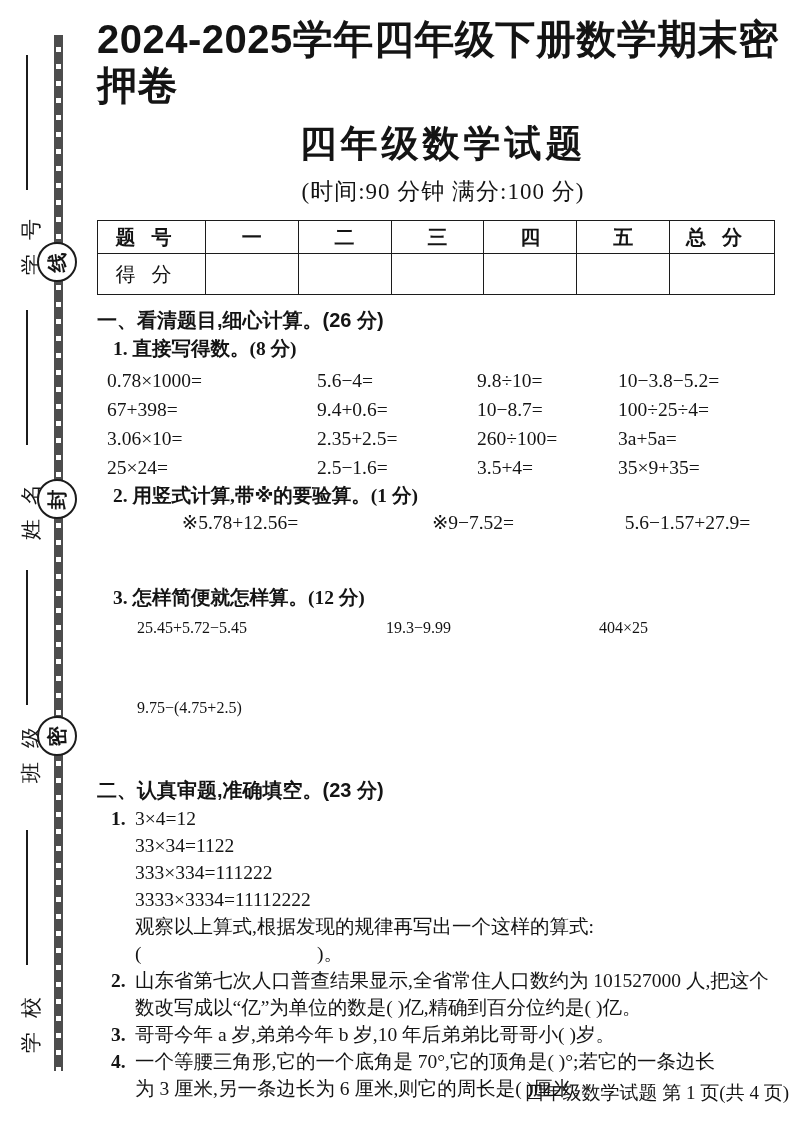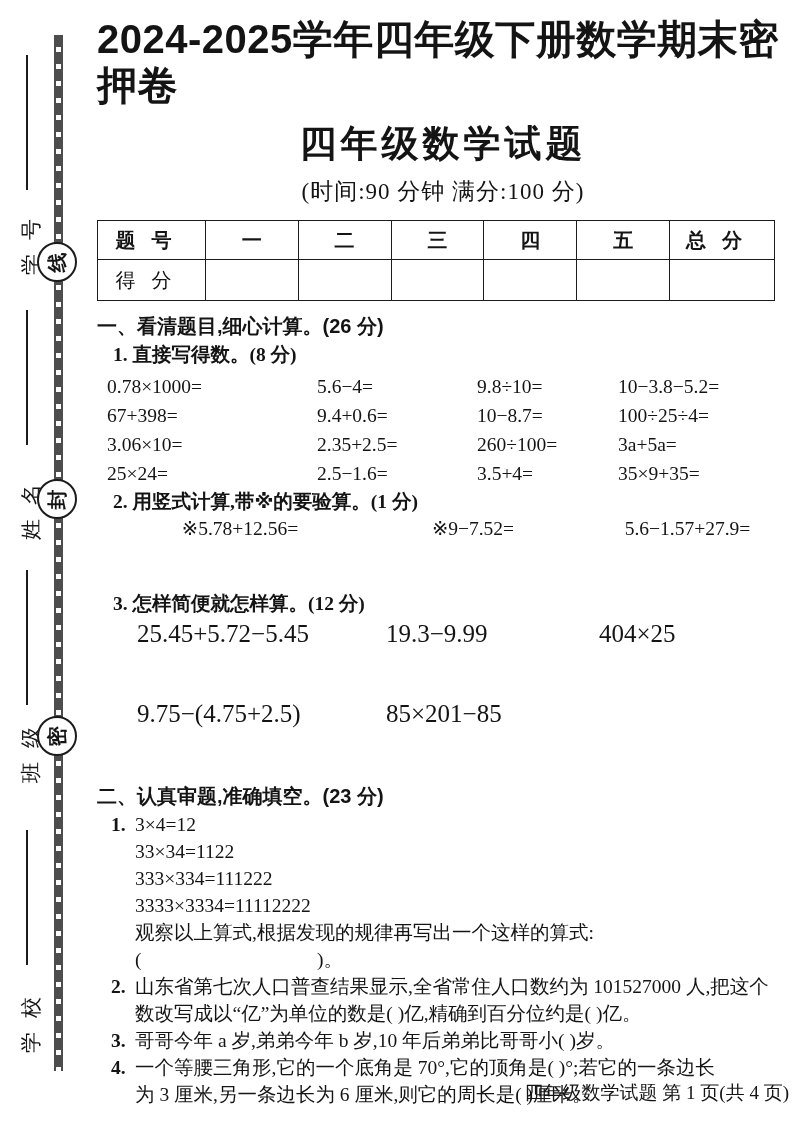--- a/index.html
+++ b/index.html
@@ -40,37 +40,37 @@
   .subtitle {
     margin:14px 0 0; text-align:center; font-weight:bold; font-size:37px; line-height:44px;
     letter-spacing:4px;
   }
   .meta { margin-top:12px; text-align:center; font-size:23px; line-height:28px; letter-spacing:1px; }
 
   table.score { margin-top:14px; border-collapse:collapse; width:678px; }
   table.score td {
     border:1.8px solid #1c1c1c; text-align:center; font-size:20px; padding:0;
   }
-  table.score tr.hdr td { height:39px; font-weight:bold; }
+  table.score tr.hdr td { height:33px; font-weight:bold; }
   table.score tr.blank td { height:41px; }
   td.wide { letter-spacing:16px; padding-left:16px; }
 
   .heading {
     font-family:"Liberation Sans","DejaVu Sans",sans-serif; font-weight:bold;
     font-size:20px; line-height:26px;
   }
   .q-label { font-weight:bold; font-size:19.5px; line-height:27px; padding-left:16px; }
 
   .calc-grid {
     display:grid; padding-left:10px; font-size:19.5px; line-height:29px;
     grid-template-columns:210px 160px 141px 1fr;
   }
   .row3a { display:grid; padding-left:23px; font-size:19.5px; line-height:27px;
     grid-template-columns:240px 226px 1fr;text-align:center; }
-  .row3b { display:grid; padding-left:40px; font-size:25px; line-height:27px;
+  .row3b { display:grid; padding-left:40px; font-size:16px; line-height:27px;
     grid-template-columns:249px 213px 1fr; }
 
   .para { position:relative; padding-left:38px; font-size:19.5px; line-height:27px; }
   .para .qnum { position:absolute; left:14px; font-weight:bold; }
   .pre { white-space:pre; }
 
   .footer {
     position:absolute; top:1081px; left:97px; width:692px; text-align:right;
     font-size:19px; line-height:24px;
   }
@@ -172,21 +172,20 @@
     </div>
 
     <div class="q-label" style="margin-top:48px;">3. 怎样简便就怎样算。(12 分)</div>
     <div class="row3b" style="margin-top:3px;">
       <span>25.45+5.72−5.45</span>
       <span>19.3−9.99</span>
       <span>404×25</span>
     </div>
     <div class="row3b" style="margin-top:53px;">
       <span>9.75−(4.75+2.5)</span>
-      <span>85×201−85</span>
     </div>
 
     <div class="heading" style="margin-top:56px;">二、认真审题,准确填空。(23 分)</div>
 
     <div class="para" style="margin-top:2px;">
       <span class="qnum">1.</span>
       <span>3×4=12</span>
     </div>
     <div class="para"><span>33×34=1122</span></div>
     <div class="para"><span>333×334=111222</span></div>

